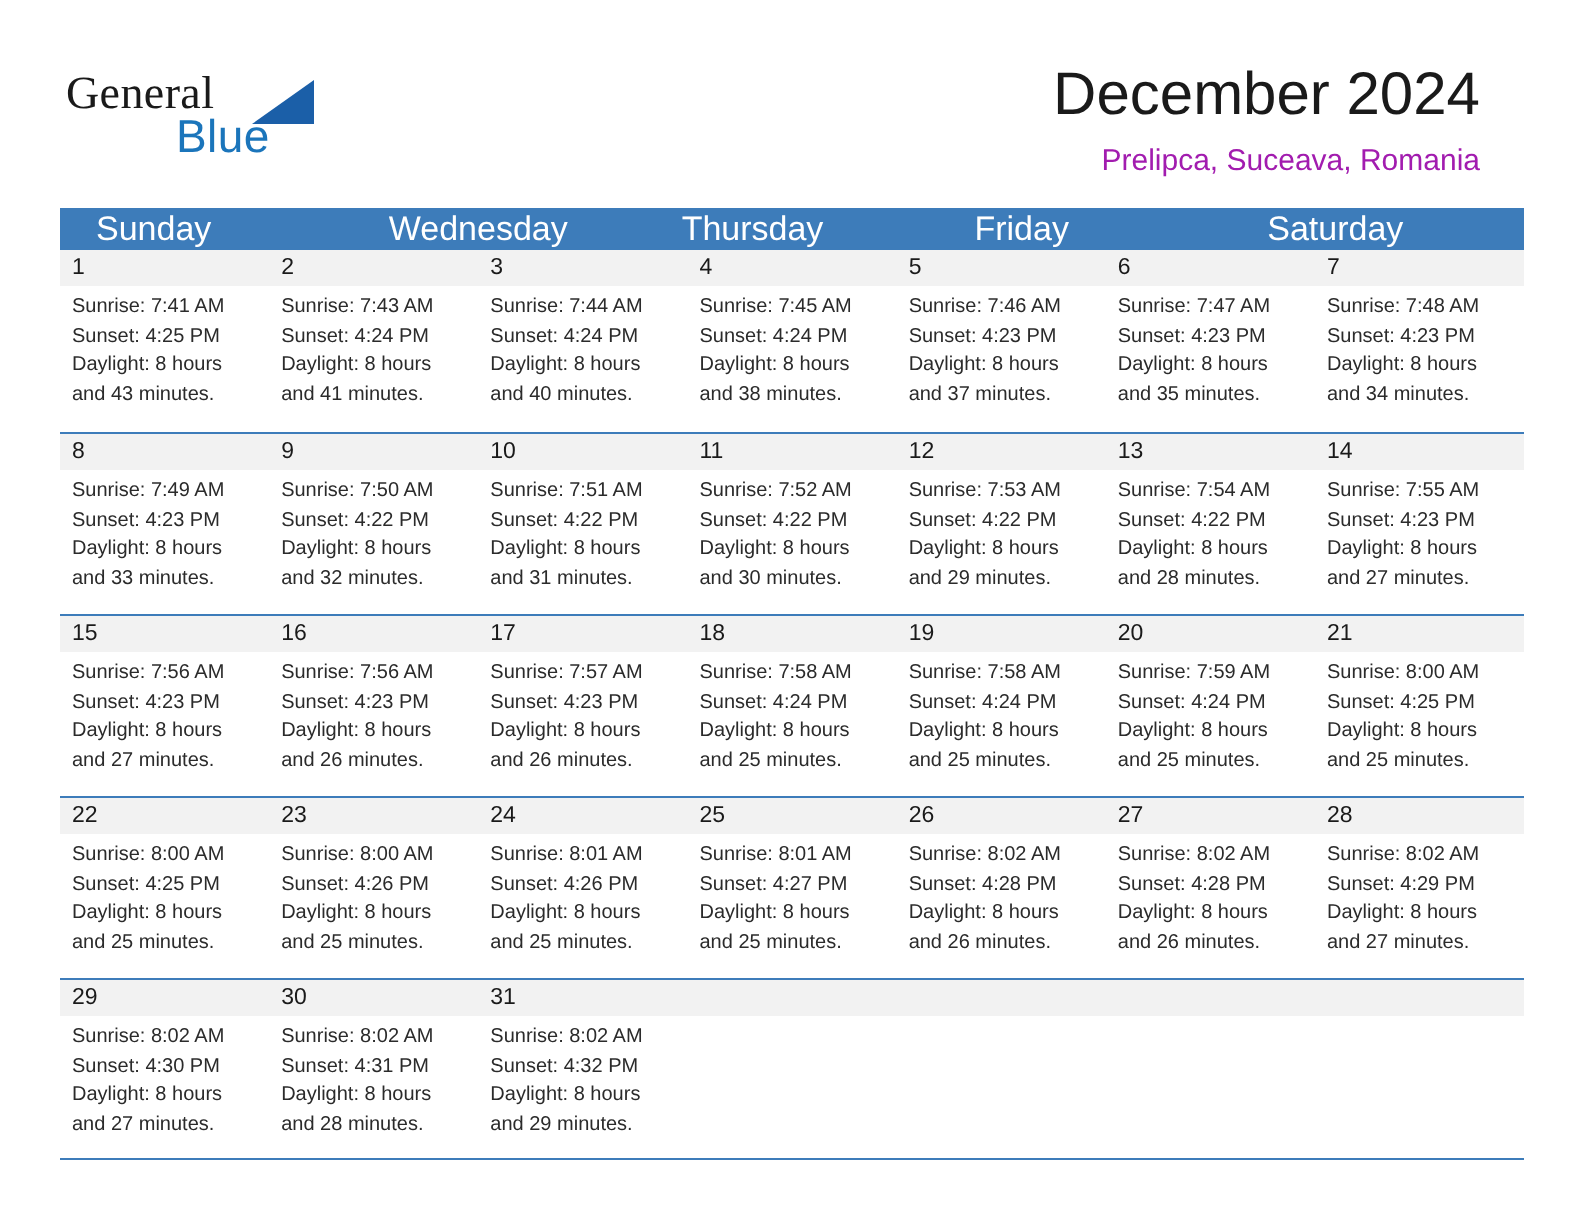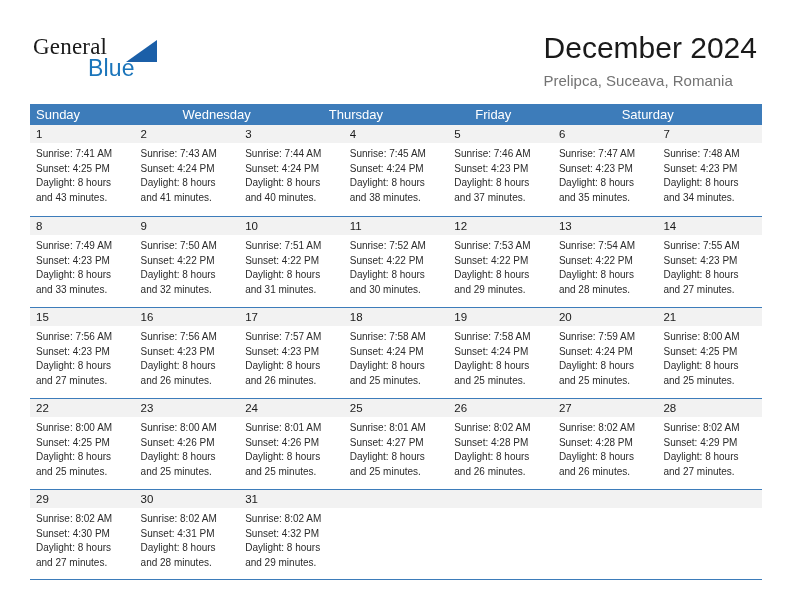--- a/index.html
+++ b/index.html
@@ -60,55 +60,56 @@
     left: 93px;
     top: 6px;
     width: 0;
     height: 0;
     border-left: 31px solid transparent;
     border-bottom: 22px solid #1b5fa8;
   }
 
   .title-block {
     position: absolute;
-    right: 35px;
+    right: 52px;
     top: 30px;
+    text-align: right;
   }
   .month-title {
     font-size: 30px;
     color: #1a1a1a;
     line-height: 36px;
     white-space: nowrap;
   }
   .location-title {
     font-size: 15px;
-    color: #737373;
+    color: #a21caf;
     line-height: 20px;
     margin-top: 5px;
     white-space: nowrap;
   }
 
   
   .calendar {
     position: absolute;
     left: 30px;
     top: 104px;
     width: 732px;
   }
   .weekday-row {
     display: flex;
     background: #3d7cba;
     height: 21px;
   }
   .weekday-cell {
     flex: 1 1 0;
     color: #ffffff;
-    font-size: 13px;
+    font-size: 17px;
     line-height: 21px;
-    padding-left: 6px;
+    padding-left: 18px;
     box-sizing: border-box;
     white-space: nowrap;
     overflow: hidden;
   }
 
   .week-row {
     display: flex;
     border-top: 1.3px solid #3d7cba;
     height: 91px;
     box-sizing: border-box;

